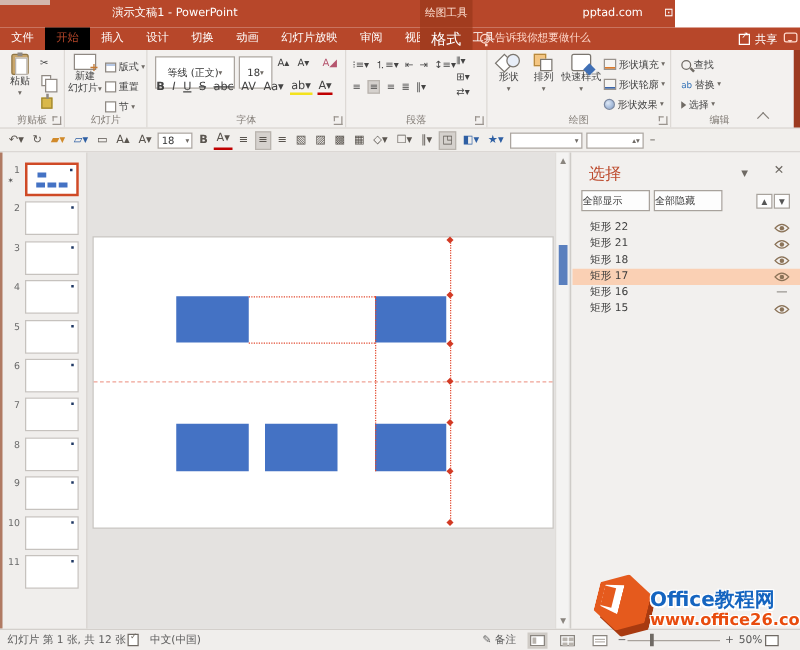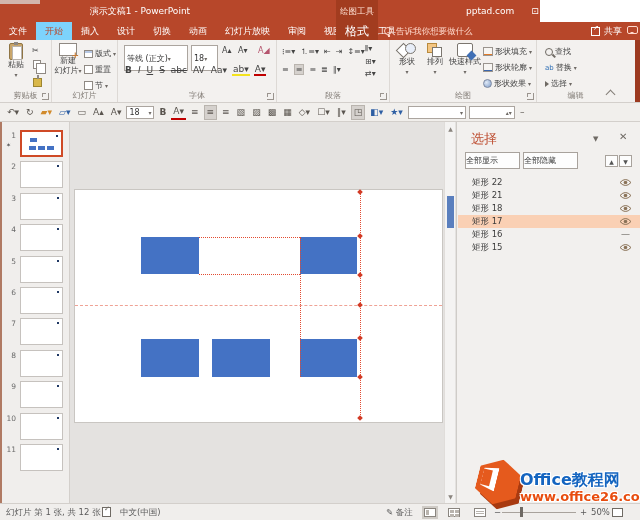--- a/index.html
+++ b/index.html
@@ -11,21 +11,21 @@
   .qat-artifact{position:absolute;left:0;top:0;width:40px;height:4px;background:#d8d2cd;opacity:.8}
   .doc-title{position:absolute;left:0;right:260px;top:0;height:22px;line-height:22px;text-align:center;font-size:9px;color:#fff;white-space:nowrap}
   .ctx-seg{position:absolute;left:336px;top:0;width:42px;height:22px;background:#a23c1f;color:#ffe3d6;font-size:8.5px;text-align:center;line-height:22px}
   .account{position:absolute;left:466px;top:0;height:22px;line-height:22px;font-size:9px;color:#fff}
   .win-btn{position:absolute;top:0;width:26px;height:22px;line-height:22px;text-align:center;font-size:9px;color:#fff;cursor:default}
   .wb-ribbon{left:522px}.wb-min{left:552px}.wb-max{left:584px}.wb-close{left:612px}
 
   
   .tabsrow{position:absolute;left:0;top:22px;width:640px;height:18px;background:#b7472a;color:#fff;display:flex;align-items:stretch}
   .tab{padding:0 9px;line-height:18px;font-size:9px;white-space:nowrap}
-  .tab.active{background:#7dd3fc;color:#b7472a}
+  .tab.active{background:#000000;color:#b7472a}
   .ctx-seg2{position:absolute;left:336px;top:0;width:42px;height:18px;background:#a23c1f;text-align:center;line-height:18px;font-size:12px;color:#fff}
   .tellme{position:absolute;left:384px;top:0;height:18px;line-height:18px;font-size:8.5px;color:#ffd9cc;white-space:nowrap;display:flex;align-items:center;gap:4px}
   .bulb{width:8px;height:8px;border:1px solid #ffd9cc;border-radius:50%;position:relative}
   .bulb:after{content:"";position:absolute;left:2.5px;top:7px;width:2px;height:2px;background:#ffd9cc}
   .share-area{position:absolute;right:18px;top:0;height:18px;display:flex;align-items:center;gap:4px;font-size:9px;color:#fff}
   .share-ic{width:9px;height:9px;border:1px solid #fff;position:relative}
   .share-ic:after{content:"↗";position:absolute;left:1px;top:-4px;font-size:7px;color:#fff}
   .comment-ic{position:absolute;right:2px;top:4px;width:11px;height:8px;border:1px solid #ffd9cc;border-radius:2px}
   .comment-ic:after{content:"";position:absolute;left:2px;bottom:-3px;border:2px solid transparent;border-top-color:#ffd9cc}
 
@@ -46,21 +46,21 @@
   .ic-clipboard:after{content:"";position:absolute;left:4px;top:-2px;width:4px;height:3px;background:#8f8983}
   .ic-copy{position:relative;width:8px;height:9px;border:1px solid #8f8983;background:#fff}
   .ic-copy:after{content:"";position:absolute;left:2px;top:2px;width:8px;height:9px;border:1px solid #8f8983;background:#fff}
   .ic-painter{width:9px;height:9px;background:#d9b84a;border:1px solid #9d8530;position:relative}
   .ic-painter:after{content:"";position:absolute;left:3px;top:-4px;width:2px;height:4px;background:#8f8983}
   
   .ic-newslide{width:18px;height:13px;background:#fff;border:1px solid #8f8983;margin:0 auto;position:relative}
   .ic-newslide:after{content:"+";position:absolute;right:-3px;bottom:-5px;color:#c47a35;font-size:9px;font-weight:bold}
   .ic-layout{display:inline-block;width:9px;height:8px;border:1px solid #8f8983;background:linear-gradient(#b7c8e4 2px,#fff 2px)}
   
-  .combo{height:13px;background:#fff;border:1px solid #aba59f;font-size:8px;color:#333;display:flex;align-items:center;padding:12px 2px;justify-content:flex-start}
+  .combo{height:13px;background:#fff;border:1px solid #aba59f;font-size:8px;color:#333;display:flex;align-items:center;padding:12px 2px;justify-content:center}
   .fx{font-size:9px;color:#444;padding:0 1px}
   .u-red{border-bottom:2px solid #c00000}
   .u-yel{border-bottom:2px solid #f3e21d}
   
   .ic-shapes{position:relative;width:18px;height:14px;margin:0 auto}
   .ic-shapes:before{content:"";position:absolute;left:0;top:2px;width:9px;height:9px;background:#fff;border:1px solid #7b766f;transform:rotate(45deg)}
   .ic-shapes:after{content:"";position:absolute;right:0;top:0;width:9px;height:9px;border-radius:50%;background:#e8eef8;border:1px solid #7b766f}
   .ic-arrange{position:relative;width:16px;height:14px;margin:0 auto}
   .ic-arrange:before{content:"";position:absolute;left:0;top:0;width:8px;height:8px;background:#f4c682;border:1px solid #b88a3e}
   .ic-arrange:after{content:"";position:absolute;left:5px;top:4px;width:8px;height:8px;background:#fff;border:1px solid #7b766f}

